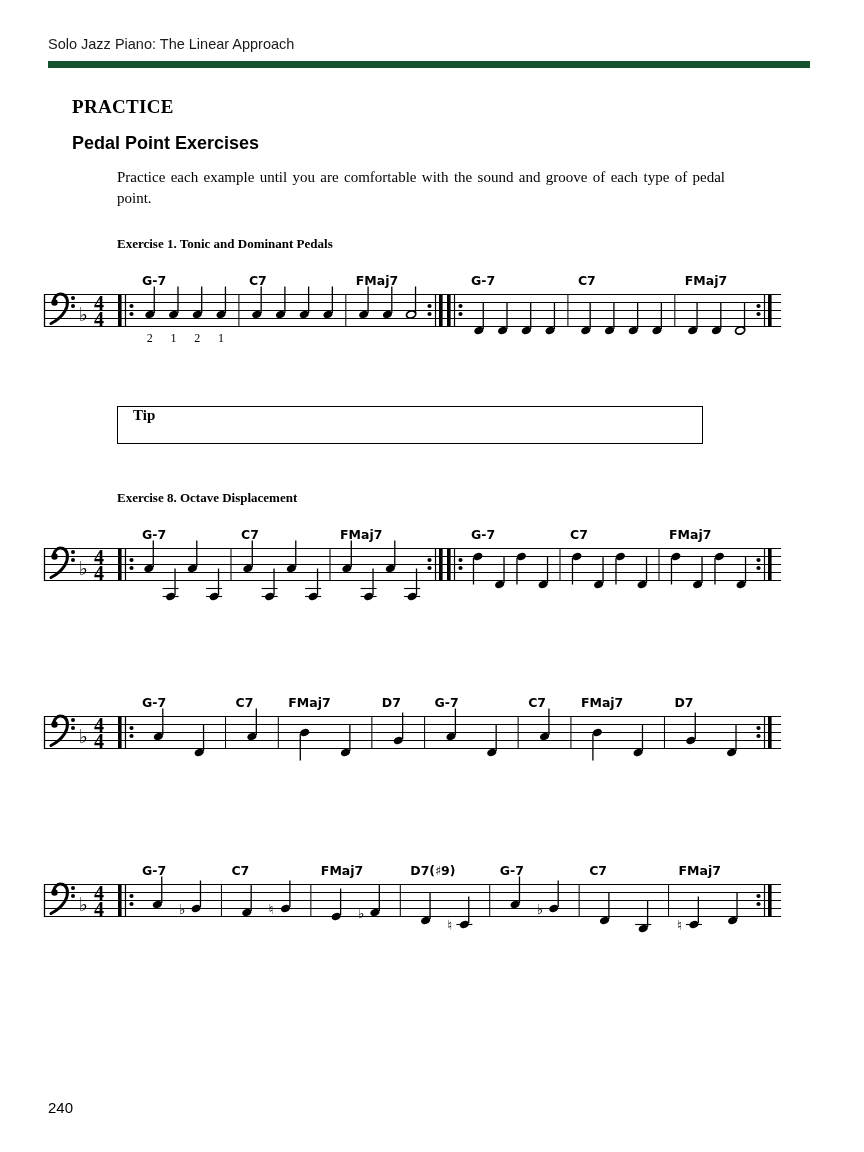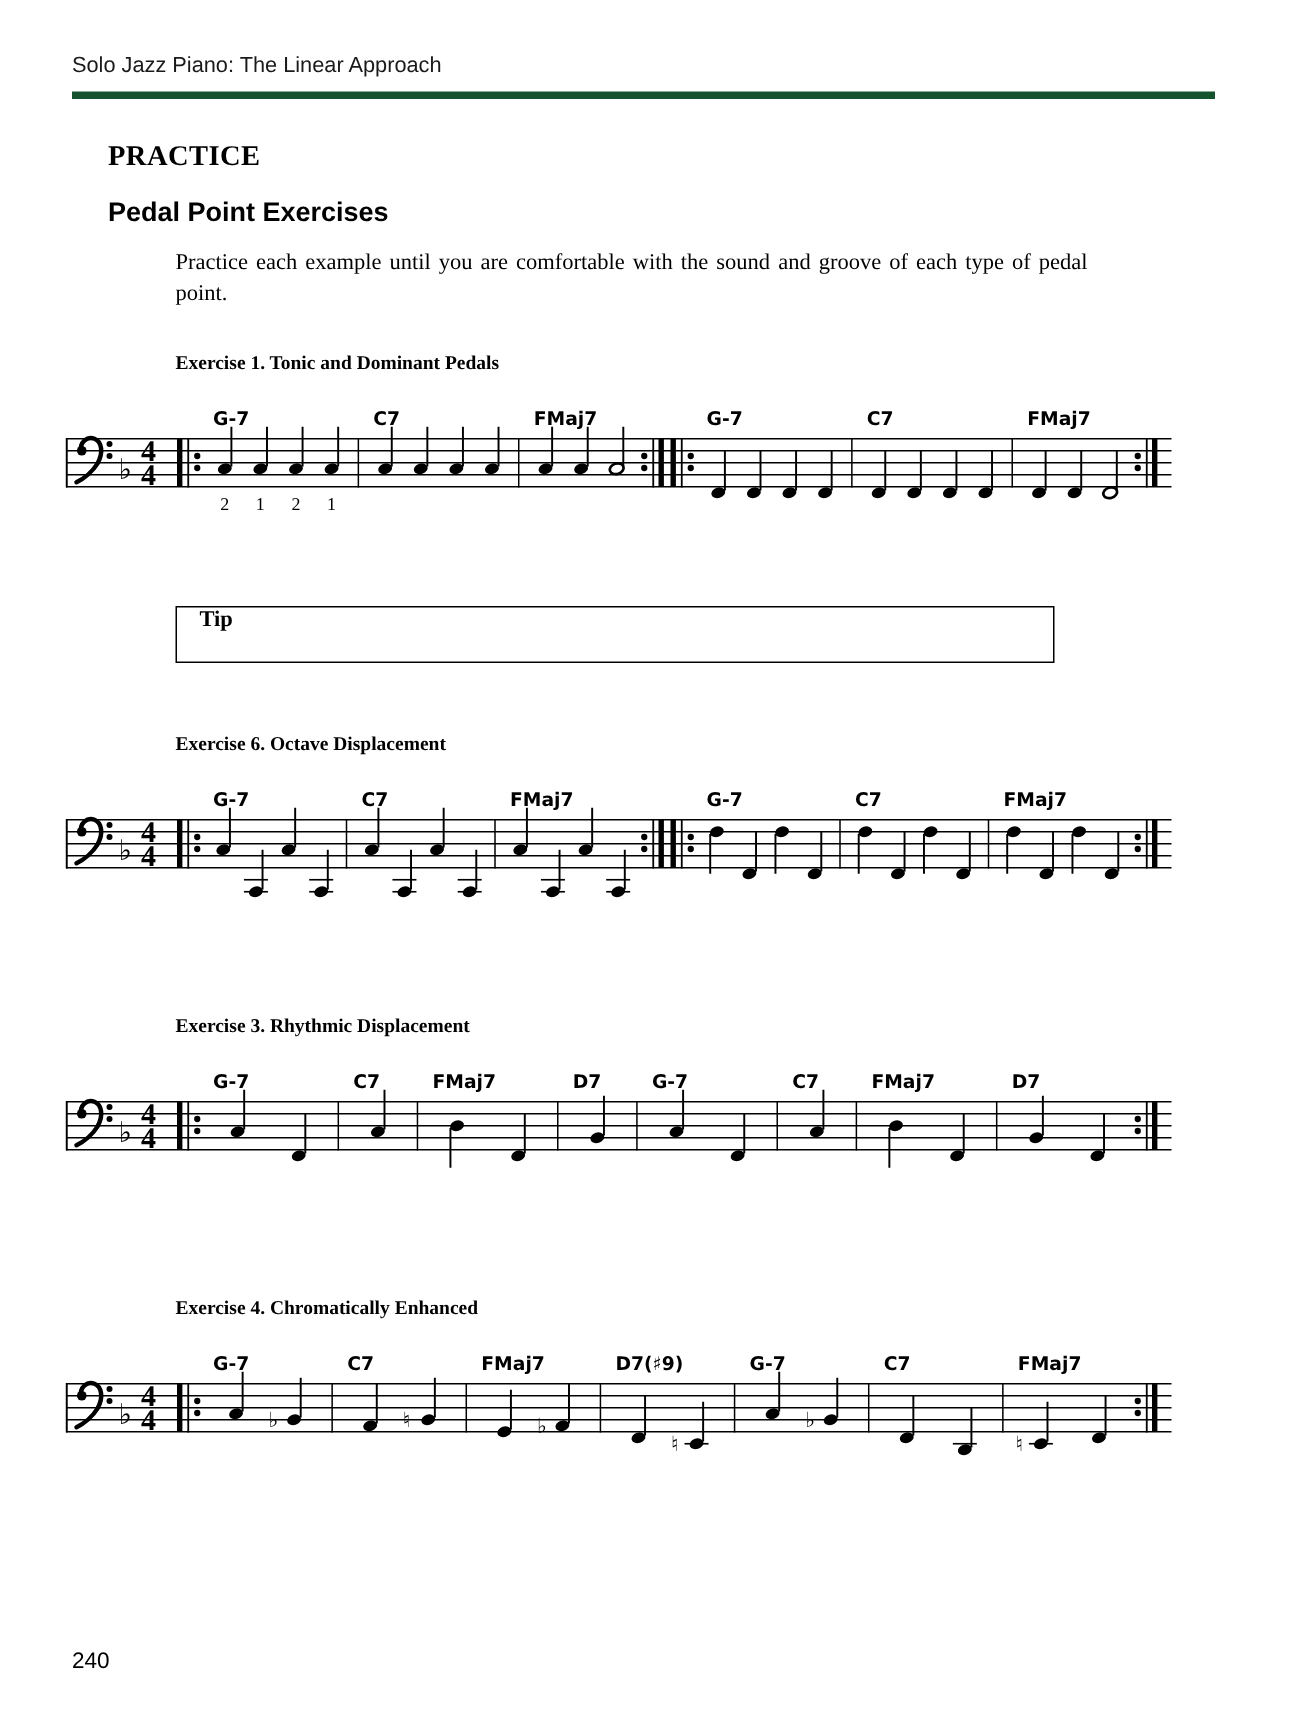--- a/index.html
+++ b/index.html
@@ -1,19 +1,19 @@
 <!DOCTYPE html>
 <html><head>
 <meta charset="utf-8">
 <style>
   *{margin:0;padding:0;box-sizing:border-box}
   html,body{background:#fff}
   body{width:864px;height:1152px;position:relative;overflow:hidden;color:#000;
        font-family:"Liberation Serif",serif}
-  .runhead{margin:36px 0 0 48px;width:762px;padding-bottom:9px;border-bottom:5px solid #14532d;
+  .runhead{margin:36px 0 0 48px;width:762px;padding-bottom:9px;border-bottom:7px solid #14532d;
            font-family:"Liberation Sans",sans-serif;font-size:14.5px;color:#1a1a1a}
   .practice{margin:28px 0 0 72px;font-family:Liberation Serif, serif;font-size:19px;
             font-weight:700;letter-spacing:.3px}
   .section-title{margin:15px 4px 0 72px;font-family:Liberation Sans, sans-serif;font-size:18px;font-weight:700}
   .intro{margin:13px 0 0 117px;width:608px;font-size:15px;line-height:1.42;text-align:justify}
   .ex-title{margin:0 0 0 117px;font-size:13px;font-weight:700}
   .ex1{margin-top:26px}.ex2{margin-top:46px}.ex3{margin-top:56px}.ex4{margin-top:56px}
   .staffwrap{margin:4px 0 0 38px;width:750px;height:112px}
   .tipbox{margin:38px 0 0 117px;width:586px;border:1.7px solid #000;padding:0 15px 12px}
   .tiptitle{font-size:15px;font-weight:700;margin-bottom:7px}
@@ -124,21 +124,21 @@
         <line x1="726.5" y1="38" x2="726.5" y2="71" stroke="#000" stroke-width="1.2"></line>
         <rect x="730" y="38" width="3.6" height="32.5" fill="#000"></rect>
       </svg></div>
 </div>
 
 <div class="tipbox">
   <div class="tiptitle">Tip</div>
 </div>
 
 <div class="ex2">
-  <div class="ex-title">Exercise 6. Octave Displacement</div>
+  <div class="ex-title">Exercise 8. Octave Displacement</div>
   <div class="staffwrap"><svg width="746" height="112" viewBox="0 0 746 112">
         <line x1="6" y1="38.5" x2="743" y2="38.5" stroke="#000" stroke-width="1"></line>
         <line x1="6" y1="46.5" x2="743" y2="46.5" stroke="#000" stroke-width="1"></line>
         <line x1="6" y1="54.5" x2="743" y2="54.5" stroke="#000" stroke-width="1"></line>
         <line x1="6" y1="62.5" x2="743" y2="62.5" stroke="#000" stroke-width="1"></line>
         <line x1="6" y1="70.5" x2="743" y2="70.5" stroke="#000" stroke-width="1"></line>
         <line x1="6.5" y1="38" x2="6.5" y2="71" stroke="#000" stroke-width="1.3"></line>
         <path d="M 16 47 C 15 41 20 36.5 25 38.5 C 30 40.5 31 48 27 55 C 24 60 18 65 13 67.5" fill="none" stroke="#000" stroke-width="3" stroke-linecap="round"></path>
         <circle cx="16.5" cy="46.5" r="3.2" fill="#000"></circle>
         <circle cx="35" cy="42" r="2" fill="#000"></circle>
@@ -229,21 +229,20 @@
         <ellipse cx="703.125" cy="74.5" rx="4.7" ry="3.5" transform="rotate(-18 703.125 74.5)" fill="#000"></ellipse>
         <line x1="707.525" y1="73" x2="707.525" y2="46.5" stroke="#000" stroke-width="1.3"></line>
         <circle cx="720.5" cy="50" r="2.1" fill="#000"></circle>
         <circle cx="720.5" cy="58" r="2.1" fill="#000"></circle>
         <line x1="726.5" y1="38" x2="726.5" y2="71" stroke="#000" stroke-width="1.2"></line>
         <rect x="730" y="38" width="3.6" height="32.5" fill="#000"></rect>
       </svg></div>
 </div>
 
 <div class="ex3">
-  <div class="ex-title">Exercise 3. Rhythmic Displacement</div>
   <div class="staffwrap"><svg width="746" height="112" viewBox="0 0 746 112">
         <line x1="6" y1="38.5" x2="743" y2="38.5" stroke="#000" stroke-width="1"></line>
         <line x1="6" y1="46.5" x2="743" y2="46.5" stroke="#000" stroke-width="1"></line>
         <line x1="6" y1="54.5" x2="743" y2="54.5" stroke="#000" stroke-width="1"></line>
         <line x1="6" y1="62.5" x2="743" y2="62.5" stroke="#000" stroke-width="1"></line>
         <line x1="6" y1="70.5" x2="743" y2="70.5" stroke="#000" stroke-width="1"></line>
         <line x1="6.5" y1="38" x2="6.5" y2="71" stroke="#000" stroke-width="1.3"></line>
         <path d="M 16 47 C 15 41 20 36.5 25 38.5 C 30 40.5 31 48 27 55 C 24 60 18 65 13 67.5" fill="none" stroke="#000" stroke-width="3" stroke-linecap="round"></path>
         <circle cx="16.5" cy="46.5" r="3.2" fill="#000"></circle>
         <circle cx="35" cy="42" r="2" fill="#000"></circle>
@@ -297,21 +296,20 @@
         <ellipse cx="693.6153846153846" cy="74.5" rx="4.7" ry="3.5" transform="rotate(-18 693.6153846153846 74.5)" fill="#000"></ellipse>
         <line x1="698.0153846153846" y1="73" x2="698.0153846153846" y2="46.5" stroke="#000" stroke-width="1.3"></line>
         <circle cx="720.5" cy="50" r="2.1" fill="#000"></circle>
         <circle cx="720.5" cy="58" r="2.1" fill="#000"></circle>
         <line x1="726.5" y1="38" x2="726.5" y2="71" stroke="#000" stroke-width="1.2"></line>
         <rect x="730" y="38" width="3.6" height="32.5" fill="#000"></rect>
       </svg></div>
 </div>
 
 <div class="ex4">
-  <div class="ex-title">Exercise 4. Chromatically Enhanced</div>
   <div class="staffwrap"><svg width="746" height="112" viewBox="0 0 746 112">
         <line x1="6" y1="38.5" x2="743" y2="38.5" stroke="#000" stroke-width="1"></line>
         <line x1="6" y1="46.5" x2="743" y2="46.5" stroke="#000" stroke-width="1"></line>
         <line x1="6" y1="54.5" x2="743" y2="54.5" stroke="#000" stroke-width="1"></line>
         <line x1="6" y1="62.5" x2="743" y2="62.5" stroke="#000" stroke-width="1"></line>
         <line x1="6" y1="70.5" x2="743" y2="70.5" stroke="#000" stroke-width="1"></line>
         <line x1="6.5" y1="38" x2="6.5" y2="71" stroke="#000" stroke-width="1.3"></line>
         <path d="M 16 47 C 15 41 20 36.5 25 38.5 C 30 40.5 31 48 27 55 C 24 60 18 65 13 67.5" fill="none" stroke="#000" stroke-width="3" stroke-linecap="round"></path>
         <circle cx="16.5" cy="46.5" r="3.2" fill="#000"></circle>
         <circle cx="35" cy="42" r="2" fill="#000"></circle>

